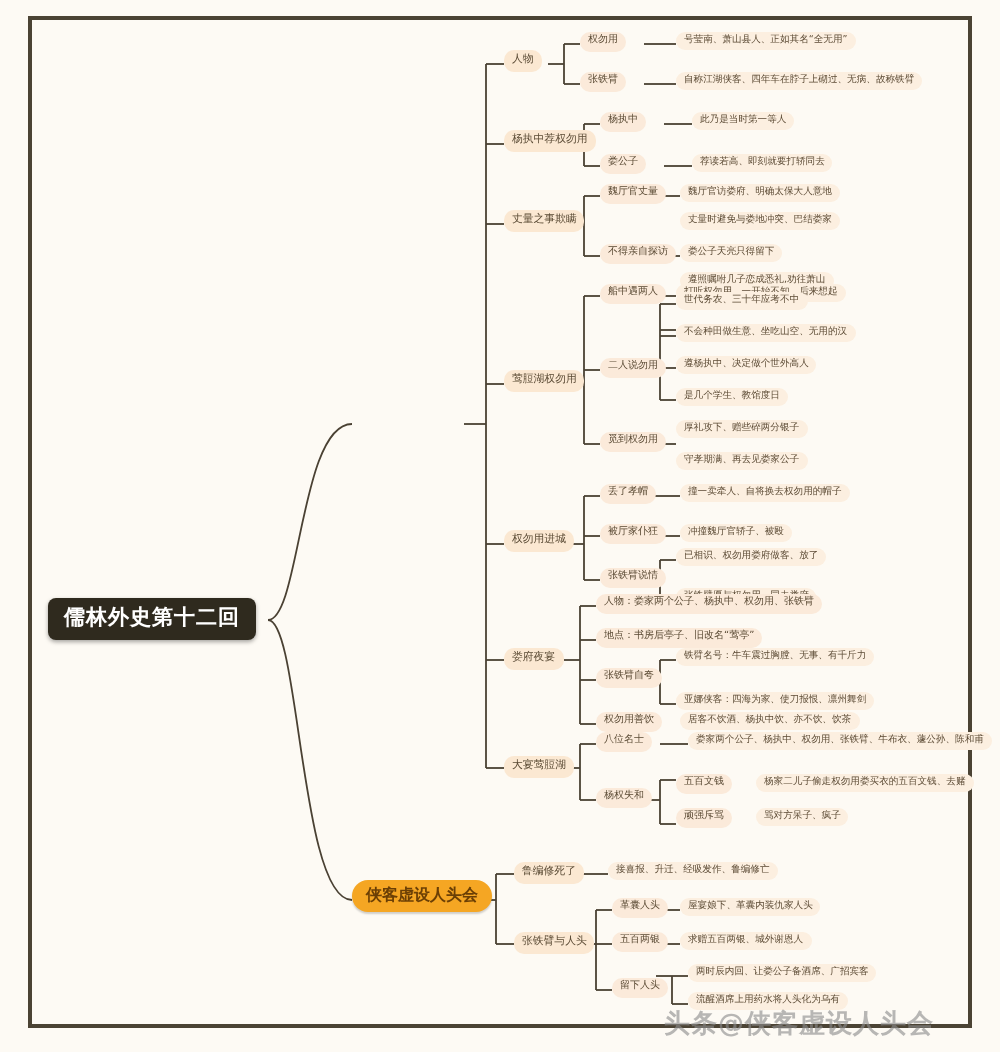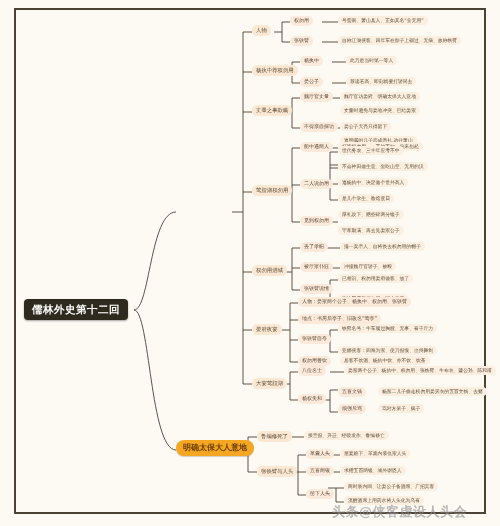--- a/index.html
+++ b/index.html
@@ -256,21 +256,21 @@
 
   <div class="node lvl3" style="left:252px; top:378px;">大宴莺脰湖</div>
   <div class="node lvl4" style="left:298px; top:366px;">八位名士</div>
   <div class="node leaf" style="left:344px; top:366px;">娄家两个公子、杨执中、权勿用、张铁臂、牛布衣、蘧公孙、陈和甫</div>
   <div class="node lvl4" style="left:298px; top:394px;">杨权失和</div>
   <div class="node lvl4" style="left:338px; top:387px;">五百文钱</div>
   <div class="node leaf" style="left:378px; top:387px;">杨家二儿子偷走权勿用娄买衣的五百文钱、去赌</div>
   <div class="node lvl4" style="left:338px; top:404px;">顽强斥骂</div>
   <div class="node leaf" style="left:378px; top:404px;">骂对方呆子、疯子</div>
 
-  <div class="node lvl2" style="left:176px; top:440px;">明确太保大人意地</div>
+  <div class="node lvl2" style="left:176px; top:440px;">侠客虚设人头会</div>
 
   <div class="node lvl3" style="left:257px; top:431px;">鲁编修死了</div>
   <div class="node leaf" style="left:304px; top:431px;">接喜报、升迁、经吸发作、鲁编修亡</div>
 
   <div class="node lvl3" style="left:257px; top:466px;">张铁臂与人头</div>
   <div class="node lvl4" style="left:306px; top:449px;">革囊人头</div>
   <div class="node leaf" style="left:340px; top:449px;">屋宴娘下、革囊内装仇家人头</div>
   <div class="node lvl4" style="left:306px; top:466px;">五百两银</div>
   <div class="node leaf" style="left:340px; top:466px;">求赠五百两银、城外谢恩人</div>
   <div class="node lvl4" style="left:306px; top:489px;">留下人头</div>

